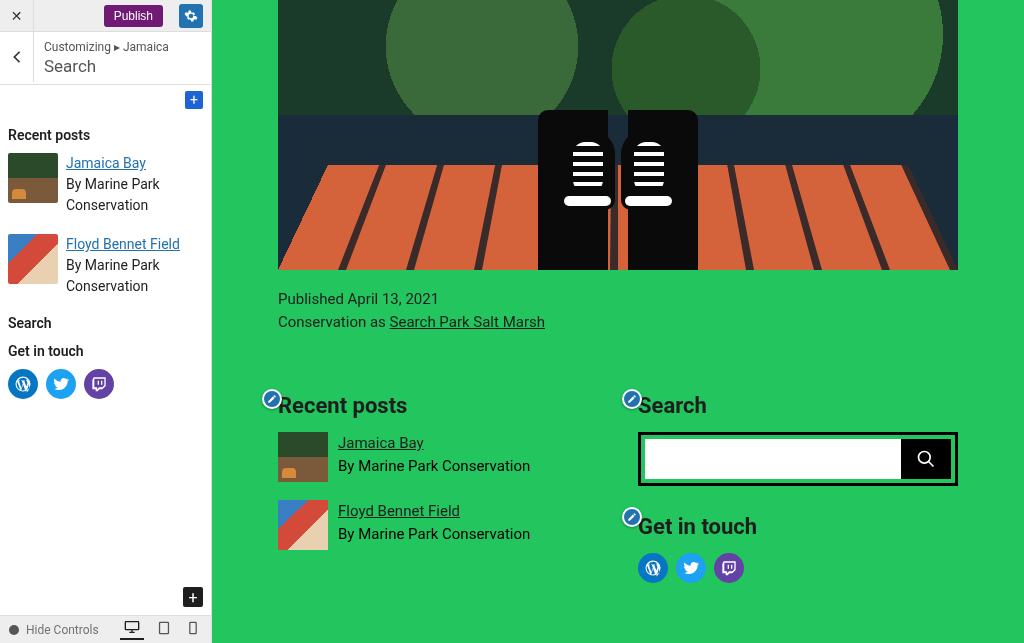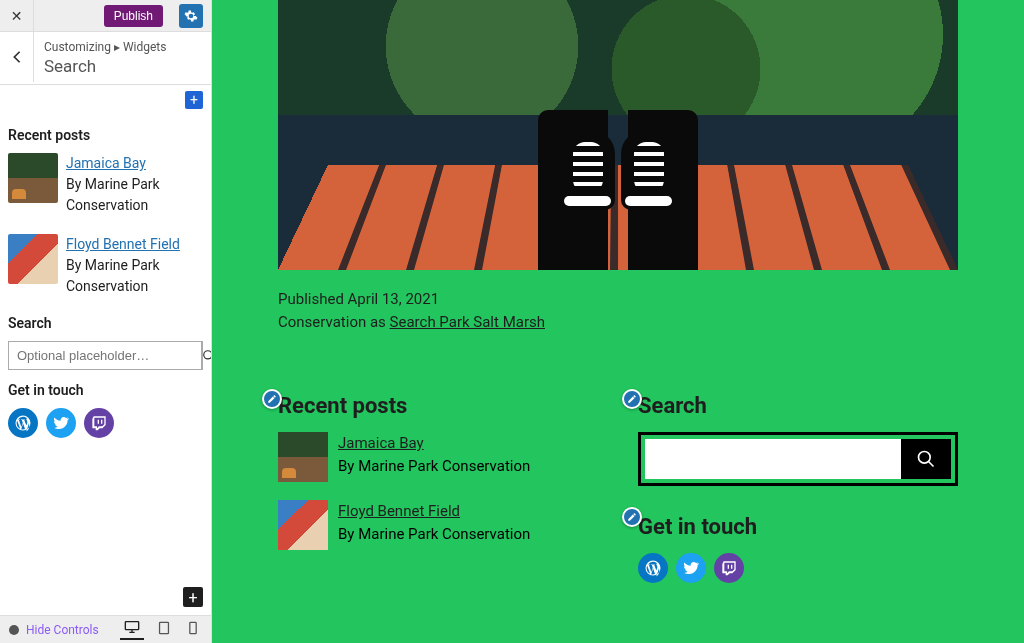--- a/index.html
+++ b/index.html
@@ -41,21 +41,21 @@
 
 .social-row { display: flex; gap: 8px; margin-top: 10px; }
 .soc { width: 30px; height: 30px; border-radius: 50%; display: flex; align-items: center; justify-content: center; color: #fff; cursor: pointer; }
 .soc.wp { background: #0675c4; }
 .soc.tw { background: #1da1f2; }
 .soc.tv { background: #6441a5; }
 
 .add-black-row { display: flex; justify-content: flex-end; padding: 8px; }
 .add-black { width: 20px; height: 20px; background: #1e1e1e; color: #fff; display: flex; align-items: center; justify-content: center; cursor: pointer; border-radius: 2px; }
 
-.bottom-bar { height: 28px; background: #eee; border-top: 1px solid #ddd; display: flex; align-items: center; padding: 0 8px; font-size: 12px; color: #8b5cf6; }
+.bottom-bar { height: 28px; background: #eee; border-top: 1px solid #ddd; display: flex; align-items: center; padding: 0 8px; font-size: 12px; color: #737373; }
 .hide-controls { display: flex; align-items: center; gap: 6px; cursor: pointer; }
 .device-icons { position: absolute; left: 120px; bottom: 0; height: 28px; display: flex; align-items: center; gap: 10px; }
 .dev-icon { cursor: pointer; color: #555; padding: 0 4px; }
 .dev-icon.active { color: #1e1e1e; border-bottom: 2px solid #1e1e1e; }
 
 
 .preview { flex: 1; background: #22c55e; overflow: hidden; position: relative; }
 .hero { margin: 0 auto; width: 680px; height: 270px; position: relative; overflow: hidden; }
 .hero-water { position: absolute; inset: 0; background: #1a2b3a; }
 .hero-green { position: absolute; top: 0; left: 0; right: 0; height: 115px; background: radial-gradient(circle at 30% 40%, #3a6a3a 20%, transparent 20%), radial-gradient(circle at 60% 60%, #2a5a2a 18%, transparent 18%), radial-gradient(circle at 80% 30%, #3a7a3a 22%, transparent 22%), #1a3a2a; }
@@ -106,21 +106,21 @@
       </div>
     </div>
 
     <div class="breadcrumb-row">
       <div class="back-btn">
         <svg width="10" height="14" viewBox="0 0 10 16" fill="none" stroke="#333" stroke-width="2">
             <path d="M8 2L2 8l6 6"></path>
           </svg>
       </div>
       <div class="crumb-text">
-        <div class="crumb-small">Customizing ▸ Widgets</div>
+        <div class="crumb-small">Customizing ▸ Jamaica</div>
         <div class="crumb-title">Search</div>
       </div>
     </div>
 
     <div class="add-row">
       <div class="add-btn">+</div>
     </div>
 
     <div class="panel-content">
       <div class="section-title">Recent posts</div>
@@ -135,29 +135,20 @@
 
       <div class="post-item">
         <div class="thumb thumb-b"></div>
         <div class="post-info">
           <span class="post-link">Floyd Bennet Field</span><br>
           <span class="post-by">By Marine Park Conservation</span>
         </div>
       </div>
 
       <div class="section-title">Search</div>
-      <div class="search-box">
-        <input class="search-input" placeholder="Optional placeholder…" style="">
-        <div class="search-go">
-          <svg width="14" height="14" viewBox="0 0 24 24" fill="none" stroke="#333" stroke-width="2">
-              <circle cx="10" cy="10" r="7"></circle>
-              <path d="M21 21l-6-6"></path>
-            </svg>
-        </div>
-      </div>
 
       <div class="section-title">Get in touch</div>
       <div class="social-row">
         <div class="soc wp">
           <svg width="18" height="18" viewBox="0 0 24 24" fill="#fff">
               <path d="M12 2a10 10 0 100 20 10 10 0 000-20zM3.5 12c0-1.2.3-2.4.7-3.4l4 11A8.5 8.5 0 013.5 12zm8.5 8.5c-.8 0-1.6-.1-2.4-.3l2.5-7.4 2.6 7.2c-.9.3-1.8.5-2.7.5zm1.2-12.5c.5 0 1-.1 1-.1.5 0 .4-.7 0-.7 0 0-1.4.1-2.3.1-.9 0-2.3-.1-2.3-.1-.5 0-.5.7-.1.7 0 0 .4.1.9.1l1.3 3.7-1.9 5.7-3.2-9.4c.5 0 1-.1 1-.1.5 0 .4-.7 0-.7 0 0-1.4.1-2.3.1A8.5 8.5 0 0112 3.5c2.2 0 4.2.8 5.7 2.2-.7 0-1.2.6-1.2 1.2 0 .6.3 1.1.7 1.7.3.5.6 1.1.6 2 0 .6-.2 1.3-.6 2.3l-.7 2.4-2.8-7.3zm6.3 4a8.5 8.5 0 01-3.2 11.4l2.6-7.5c.5-1.2.6-2.2.6-3.1v-.8z"></path>
             </svg>
         </div>
         <div class="soc tw">
           <svg width="16" height="16" viewBox="0 0 24 24" fill="#fff">

